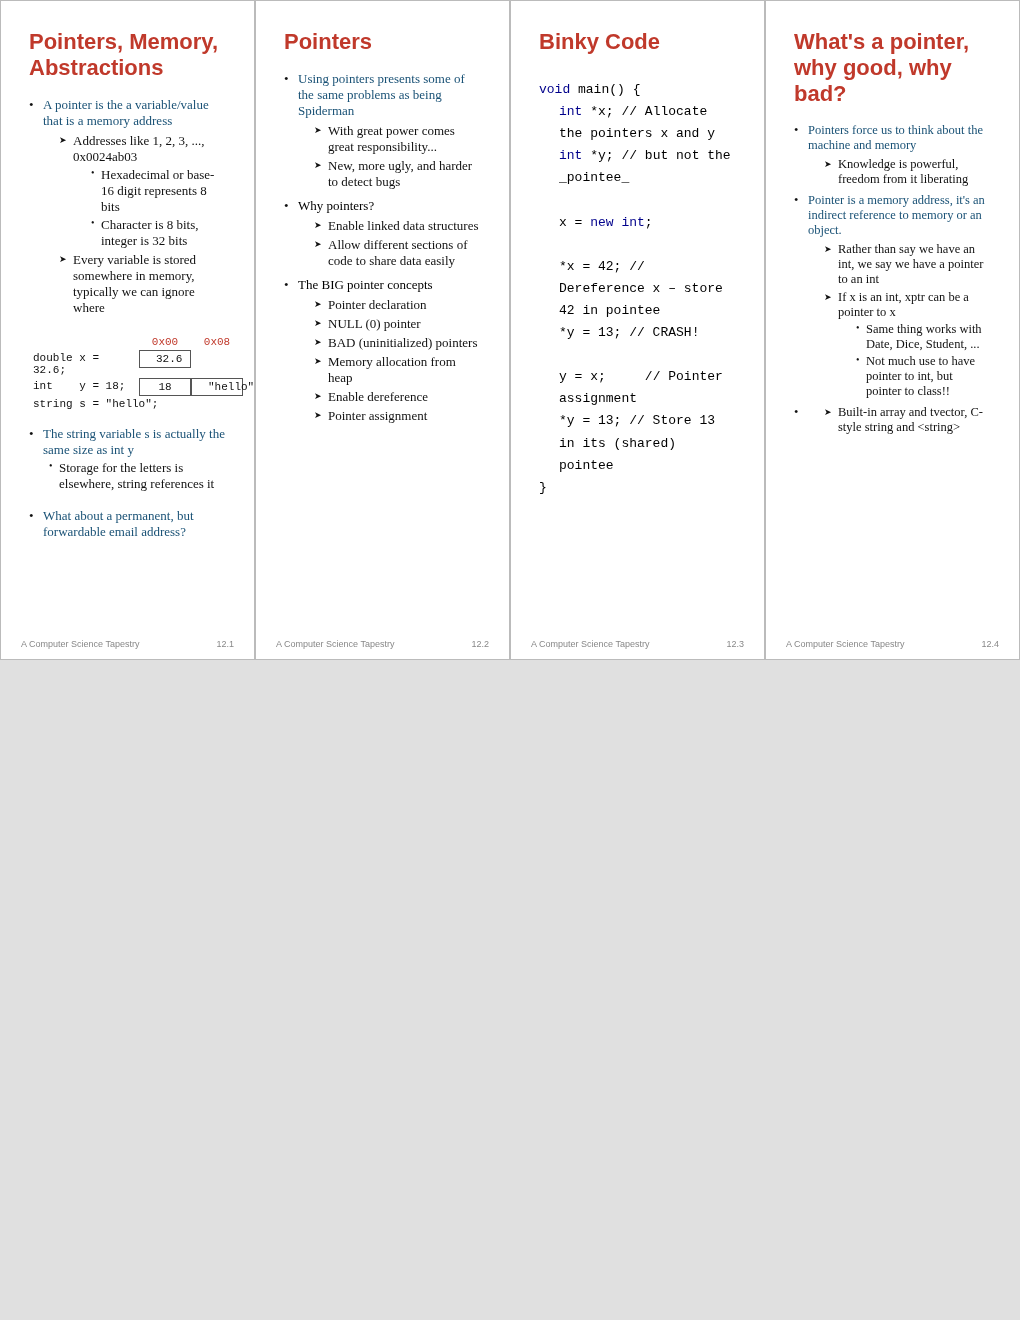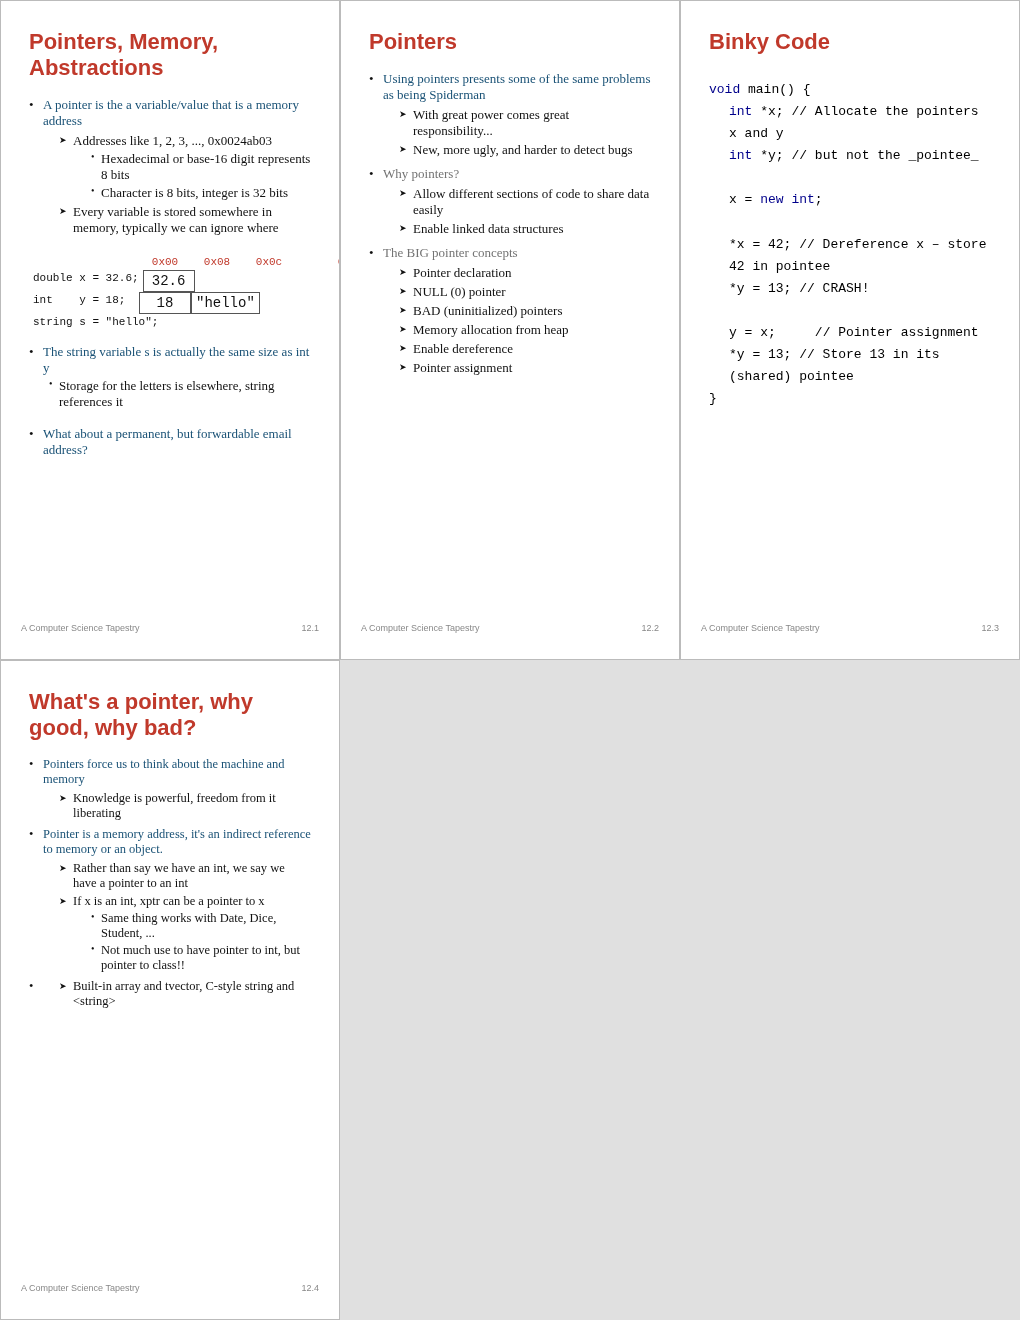--- a/index.html
+++ b/index.html
@@ -4,21 +4,21 @@
   <style>
     * { box-sizing: border-box; margin: 0; padding: 0; }
     body {
       background: #e0e0e0;
       font-family: 'Times New Roman', Times, serif;
       font-size: 13px;
       color: #111;
     }
     .grid {
       display: grid;
-      grid-template-columns: 1fr 1fr 1fr;
+      grid-template-columns: 1fr 1fr 1fr 1fr;
       grid-template-rows: 1fr 1fr;
       width: 1020px;
       height: 1320px;
     }
     .slide {
       background: #fff;
       border: 1px solid #bbb;
       padding: 28px 28px 20px 28px;
       display: flex;
       flex-direction: column;
@@ -27,21 +27,21 @@
     }
     .slide-title {
       font-family: Arial, Helvetica, sans-serif;
       font-weight: bold;
       font-size: 22px;
       color: #c0392b;
       margin-bottom: 16px;
     }
     .slide-footer {
       position: absolute;
-      bottom: 26px;
+      bottom: 10px;
       left: 0;
       right: 0;
       display: flex;
       justify-content: space-between;
       padding: 0 20px;
       font-size: 9px;
       color: #888;
       font-family: Arial, sans-serif;
     }
     ul.main-list {
@@ -53,21 +53,21 @@
       padding-left: 14px;
       position: relative;
     }
     ul.main-list > li::before {
       content: '•';
       position: absolute;
       left: 0;
       top: 0;
     }
     .blue { color: #1a5276; }
-    .red-link { color: #737373; }
+    .red-link { color: #000000; }
     .sub-list {
       list-style: none;
       padding-left: 16px;
       margin-top: 4px;
     }
     .sub-list > li {
       position: relative;
       padding-left: 14px;
       margin-bottom: 3px;
     }
@@ -129,23 +129,23 @@
       text-align: center;
       font-family: 'Courier New', monospace;
       font-size: 11px;
       color: #c0392b;
       padding: 2px 2px;
     }
     .mem-cell {
       min-width: 52px;
       border: 1px solid #555;
       text-align: center;
-      padding: 2px 4px;
-      font-family: 'Courier New', monospace;
-      font-size: 14px;
+      padding: 2px 16px;
+      font-family: 'Courier New', monospace;
+      font-size: 11px;
     }
 
     
     .code-block {
       font-family: 'Courier New', monospace;
       font-size: 13px;
       color: #000;
       line-height: 1.7;
       margin-top: 8px;
     }
@@ -239,22 +239,22 @@
       <li>
         <span class="blue">Using pointers presents some of the same problems as being Spiderman</span>
         <ul class="sub-list">
           <li><span>With great power comes great responsibility...</span></li>
           <li><span>New, more ugly, and harder to detect bugs</span></li>
         </ul>
       </li>
       <li>
         <span class="red-link">Why pointers?</span>
         <ul class="sub-list">
+          <li><span>Enable linked data structures</span></li>
           <li><span>Allow different sections of code to share data easily</span></li>
-          <li><span>Enable linked data structures</span></li>
         </ul>
       </li>
       <li>
         <span class="red-link">The BIG pointer concepts</span>
         <ul class="sub-list">
           <li><span>Pointer declaration</span></li>
           <li><span>NULL (0) pointer</span></li>
           <li><span>BAD (uninitialized) pointers</span></li>
           <li><span>Memory allocation from heap</span></li>
           <li><span>Enable dereference</span></li>

